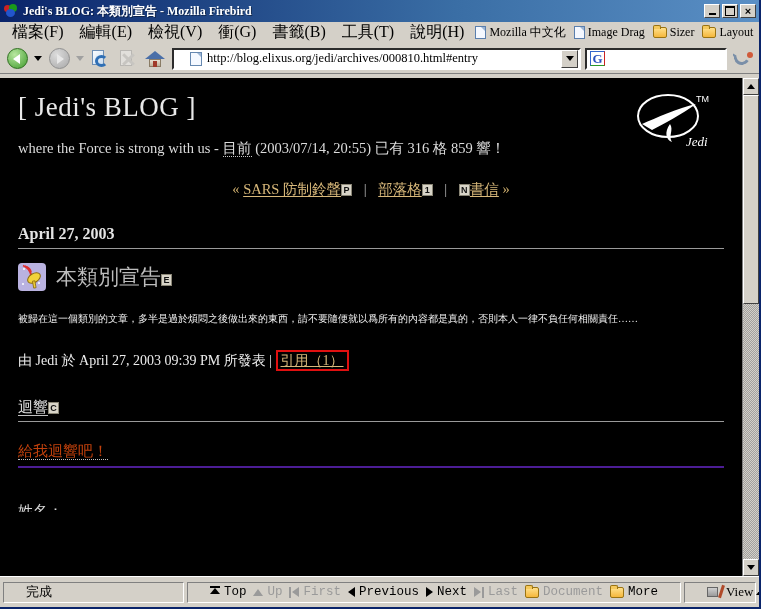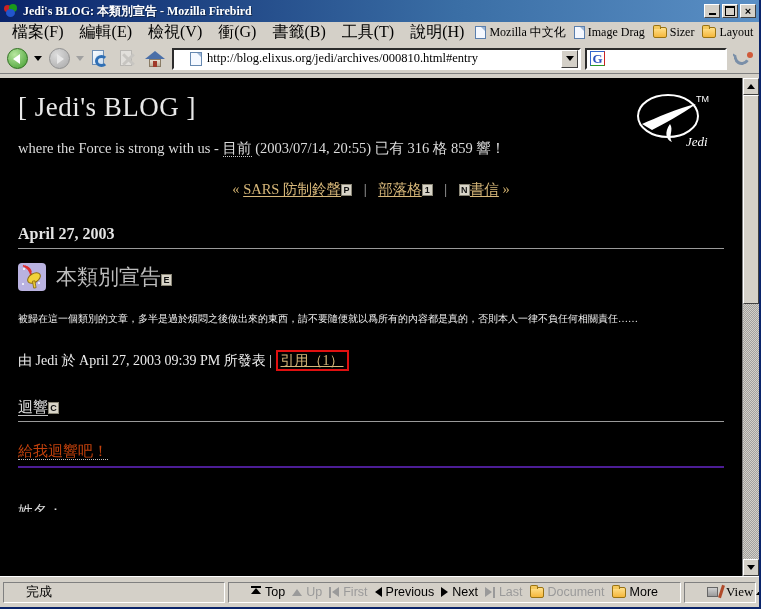--- a/index.html
+++ b/index.html
@@ -439,21 +439,21 @@
     padding: 0 22px;
     font-family: "Liberation Serif", serif;
     font-size: 13px;
     color: #000;
   }
   .status-msg { width: 238px; }
   .status-nav { flex: 1; gap: 7px; }
   .status-style { width: 72px; gap:3px; }
   .sn-item {
     display: flex; align-items: center; gap: 4px;
-    font-family: Liberation Sans, sans-serif;
+    font-family: Liberation Mono, monospace;
     font-size: 12.5px;
     color: #000;
     white-space: nowrap;
   }
   .sn-item.dim { color: #9a9a9a; }
   .tri-up { width:0;height:0;border-left:5px solid transparent;border-right:5px solid transparent;border-bottom:7px solid #000;}
   .tri-up.dim { border-bottom-color:#9a9a9a; }
   .tri-left { width:0;height:0;border-top:5px solid transparent;border-bottom:5px solid transparent;border-right:7px solid #000;}
   .tri-left.dim { border-right-color:#9a9a9a; }
   .tri-right { width:0;height:0;border-top:5px solid transparent;border-bottom:5px solid transparent;border-left:7px solid #000;}

